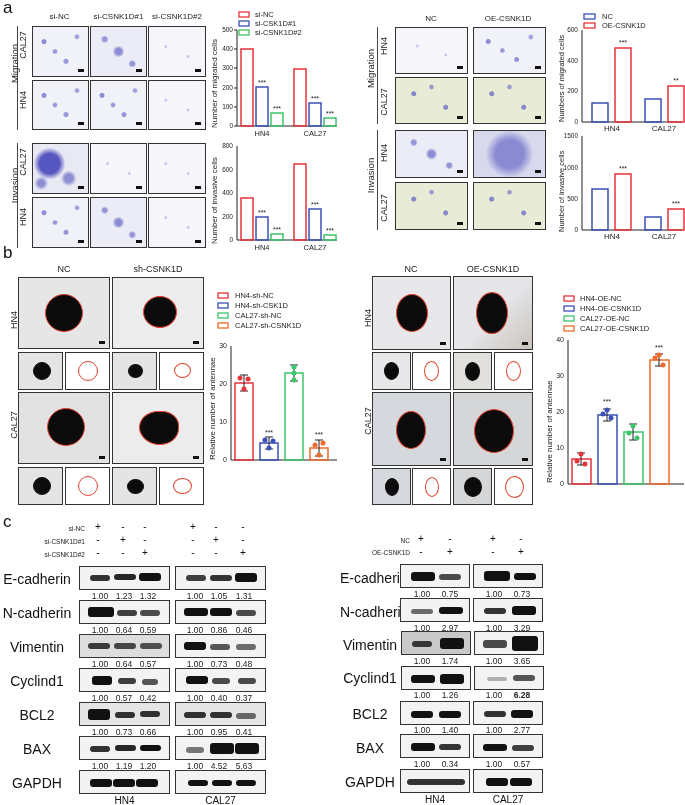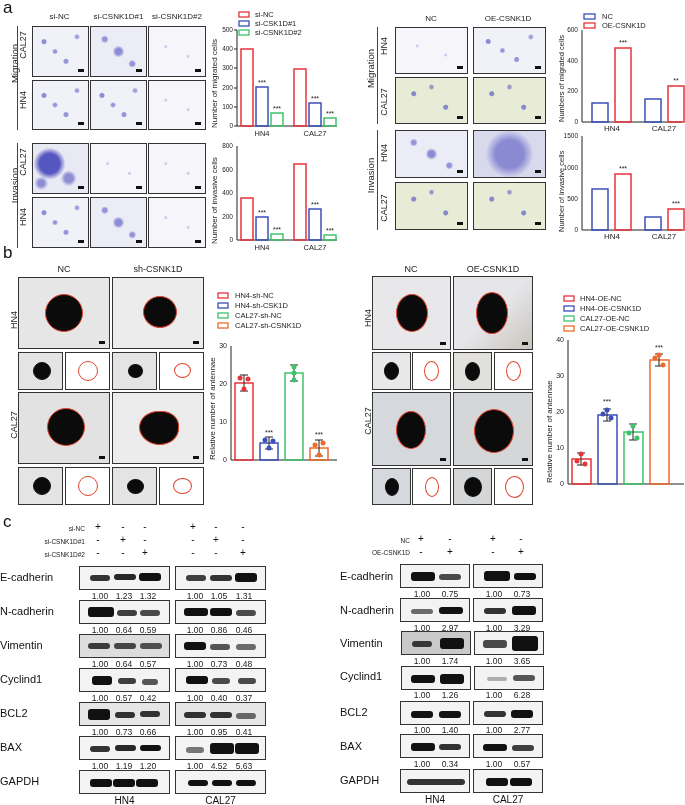--- a/index.html
+++ b/index.html
@@ -37,21 +37,21 @@
     radial-gradient(circle at 25% 25%, rgba(60,60,185,.5) 0 2px, transparent 4px),
     radial-gradient(circle at 75% 75%, rgba(60,60,185,.5) 0 2px, transparent 4px),
     #ececf6;}
   .tw-heavy{background:
     radial-gradient(circle at 50% 50%, rgba(60,60,185,.5) 0 14px, transparent 24px),
     #d9d9ee;}
   .sphere-ring{position:absolute;border:1.5px solid #e0442f;border-radius:50%;background:#0b0b0b;box-sizing:border-box;}
   .outline-ring{position:absolute;border:1px solid #e0442f;border-radius:50%;box-sizing:border-box;}
   .blot-box{border:1.5px solid #333;box-sizing:border-box;background:#f3f3f3;position:absolute;}
   .band{position:absolute;height:6px;border-radius:3px;background:#111;}
-  .protein{font-size:11px;text-align:left;white-space:nowrap;color:#111;}
+  .protein{font-size:14px;text-align:center;white-space:nowrap;color:#111;}
   .quant{font-size:8.5px;color:#222;text-align:center;white-space:nowrap;}
   .treat{font-size:6.5px;color:#222;text-align:right;white-space:nowrap;}
   .pm{font-size:10px;color:#111;text-align:center;width:12px;}
   .cell-label{font-size:10px;text-align:center;color:#111;}
   svg text{font-family:"Liberation Sans",sans-serif;}
 </style>
 </head>
 <body>
 
 <div class="abs panel-letter" style="left:3px;top:-2px;">a</div>
@@ -720,21 +720,21 @@
     <div class="band" style="left:9px;top:8px;width:24px;height:8px;"></div>
       <div class="band" style="left:38px;top:7px;width:24px;height:10px;"></div>
   </div>
   <div class="blot-box" style="left:474px;top:666px;width:70px;height:24px;">
     <div class="band" style="left:12px;top:10px;width:20px;height:4px;opacity:.3;"></div>
       <div class="band" style="left:38px;top:8px;width:22px;opacity:.7;"></div>
   </div>
   <div class="abs quant" style="left:412px;top:690px;width:20px;">1.00</div>
   <div class="abs quant" style="left:440px;top:690px;width:20px;">1.26</div>
   <div class="abs quant" style="left:484px;top:690px;width:20px;">1.00</div>
-  <div class="abs quant" style="left:512px;top:690px;width:20px;">6.28</div>
+  <div class="abs quant" style="left:512px;top:690px;width:20px;font-weight:bold;">6.28</div>
 
   <div class="abs protein" style="left:340px;top:706px;width:60px;">BCL2</div>
   <div class="blot-box" style="left:400px;top:701px;width:70px;height:24px;">
     <div class="band" style="left:10px;top:9px;width:22px;height:7px;"></div>
       <div class="band" style="left:38px;top:9px;width:22px;height:7px;"></div>
   </div>
   <div class="blot-box" style="left:473px;top:701px;width:70px;height:24px;">
     <div class="band" style="left:10px;top:9px;width:22px;opacity:.85;"></div>
       <div class="band" style="left:37px;top:8px;width:22px;height:8px;"></div>
   </div>

